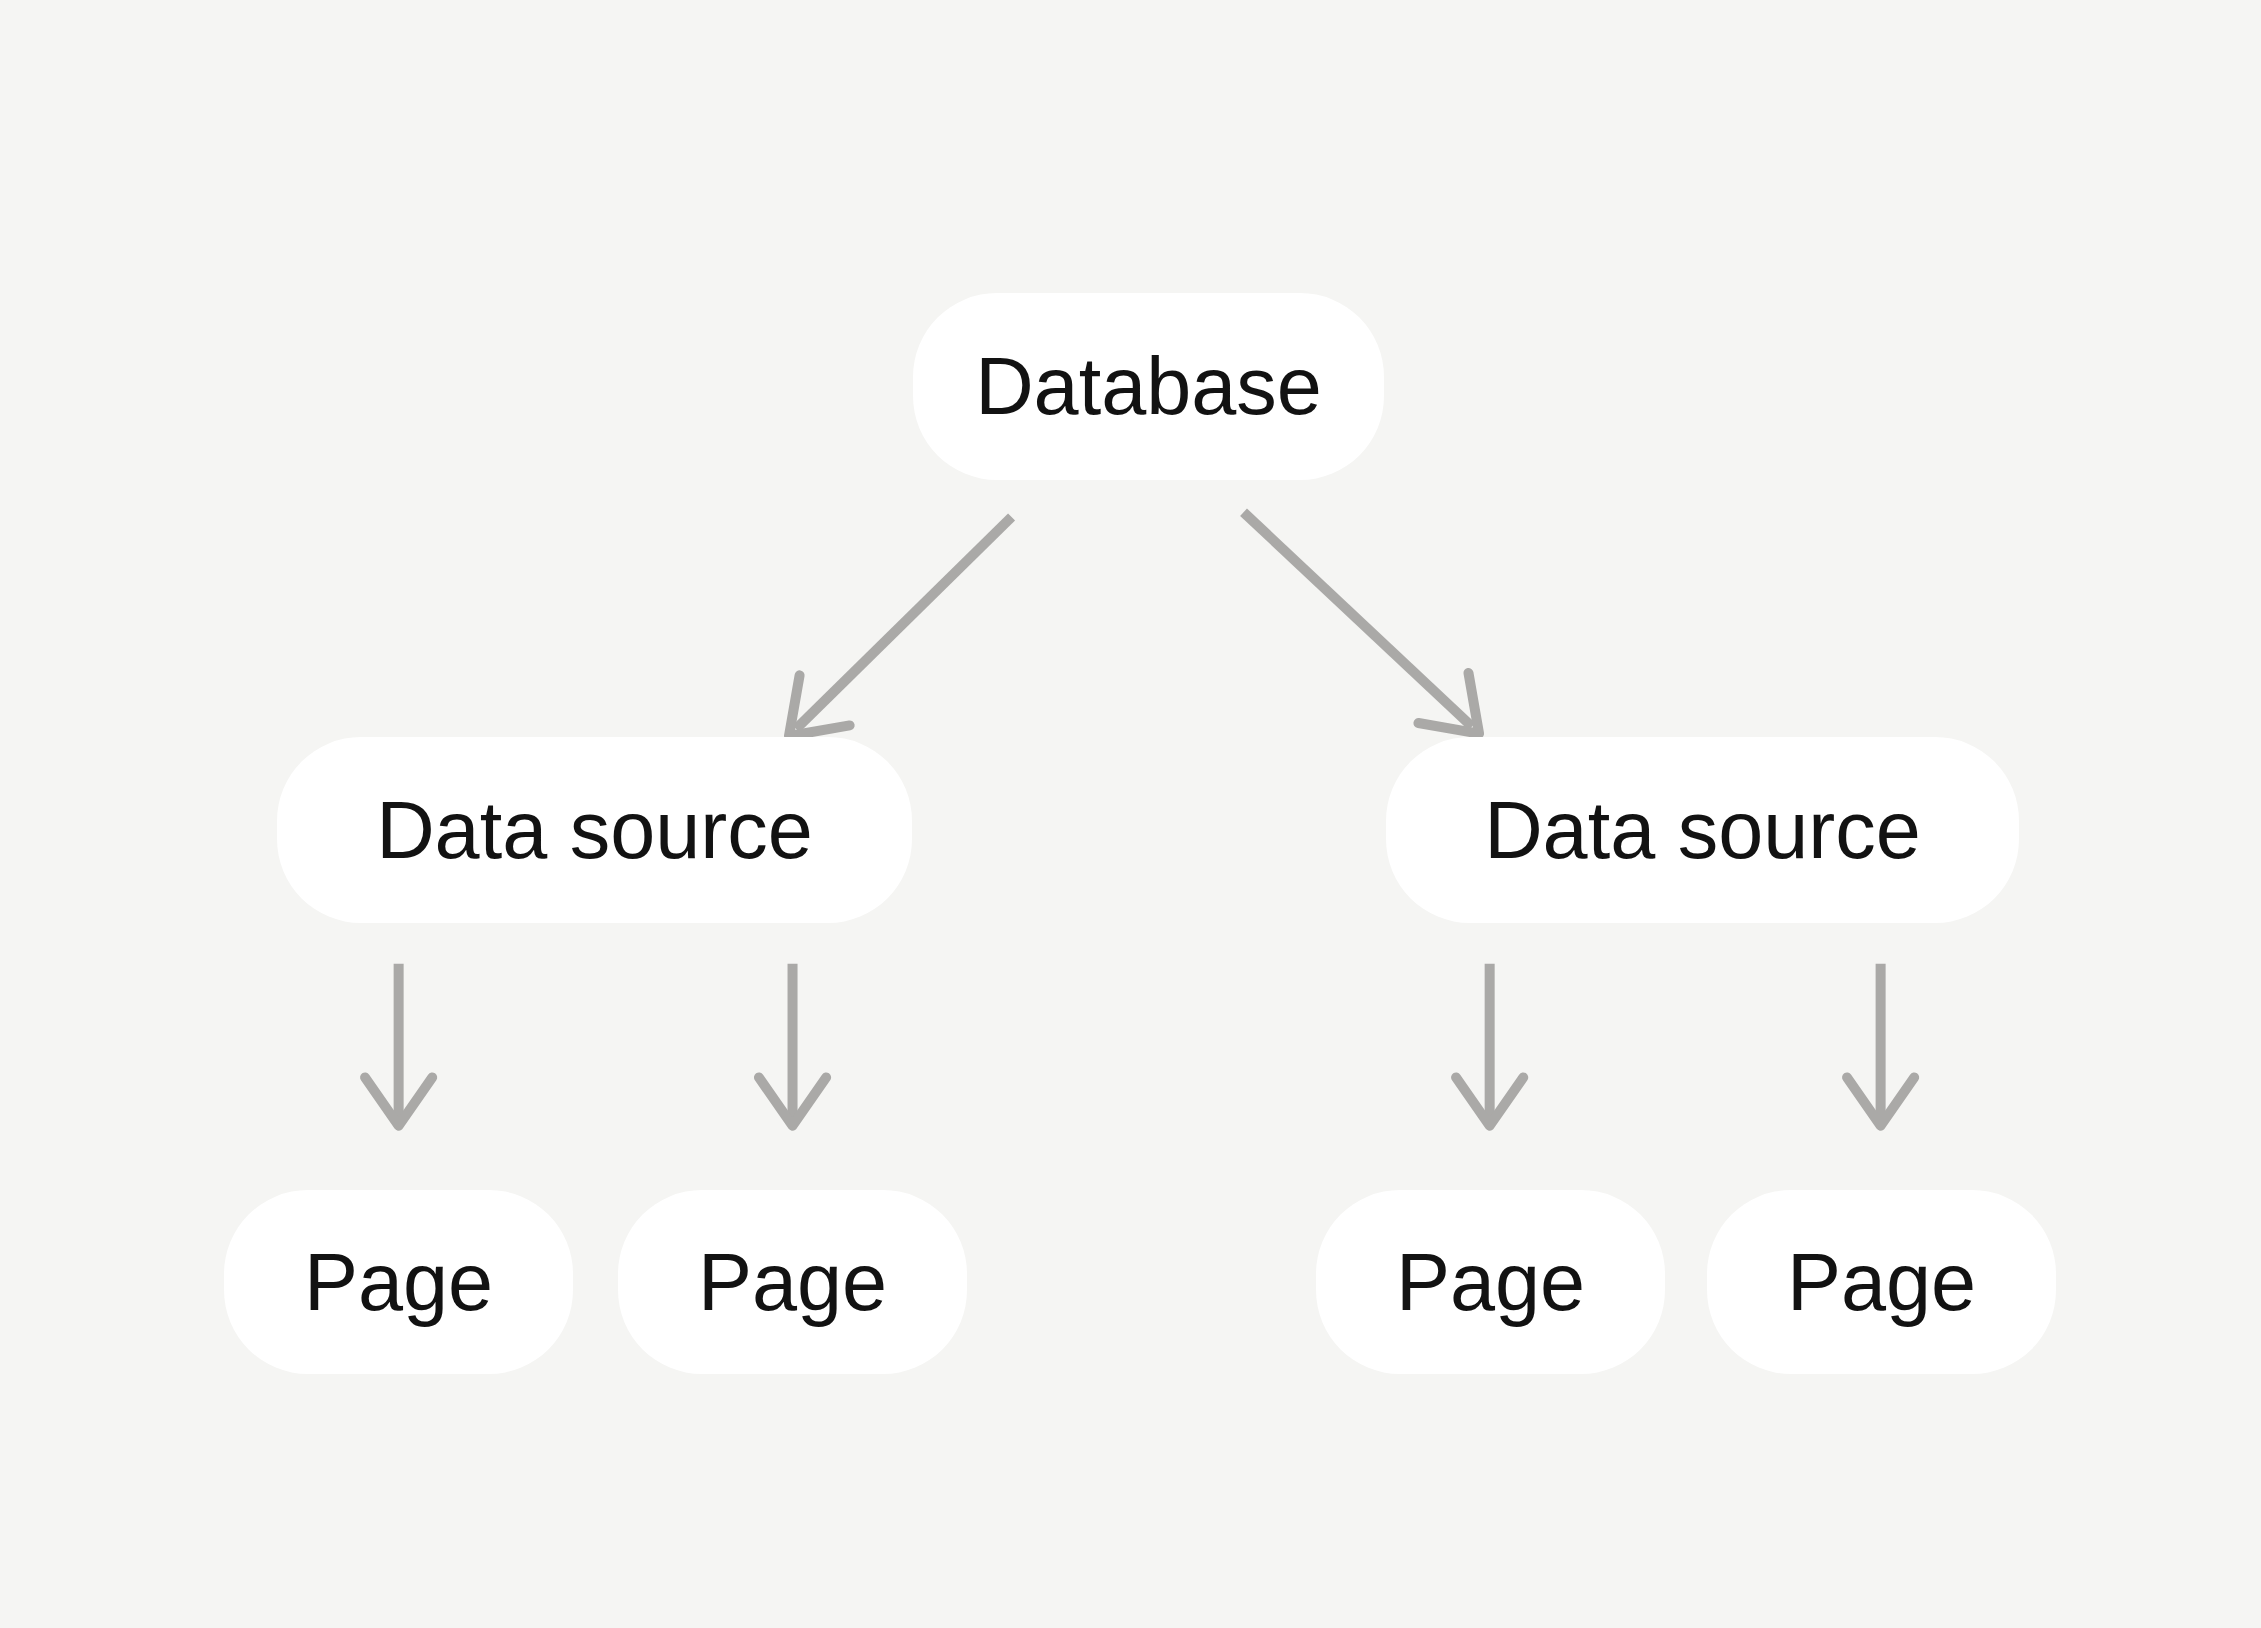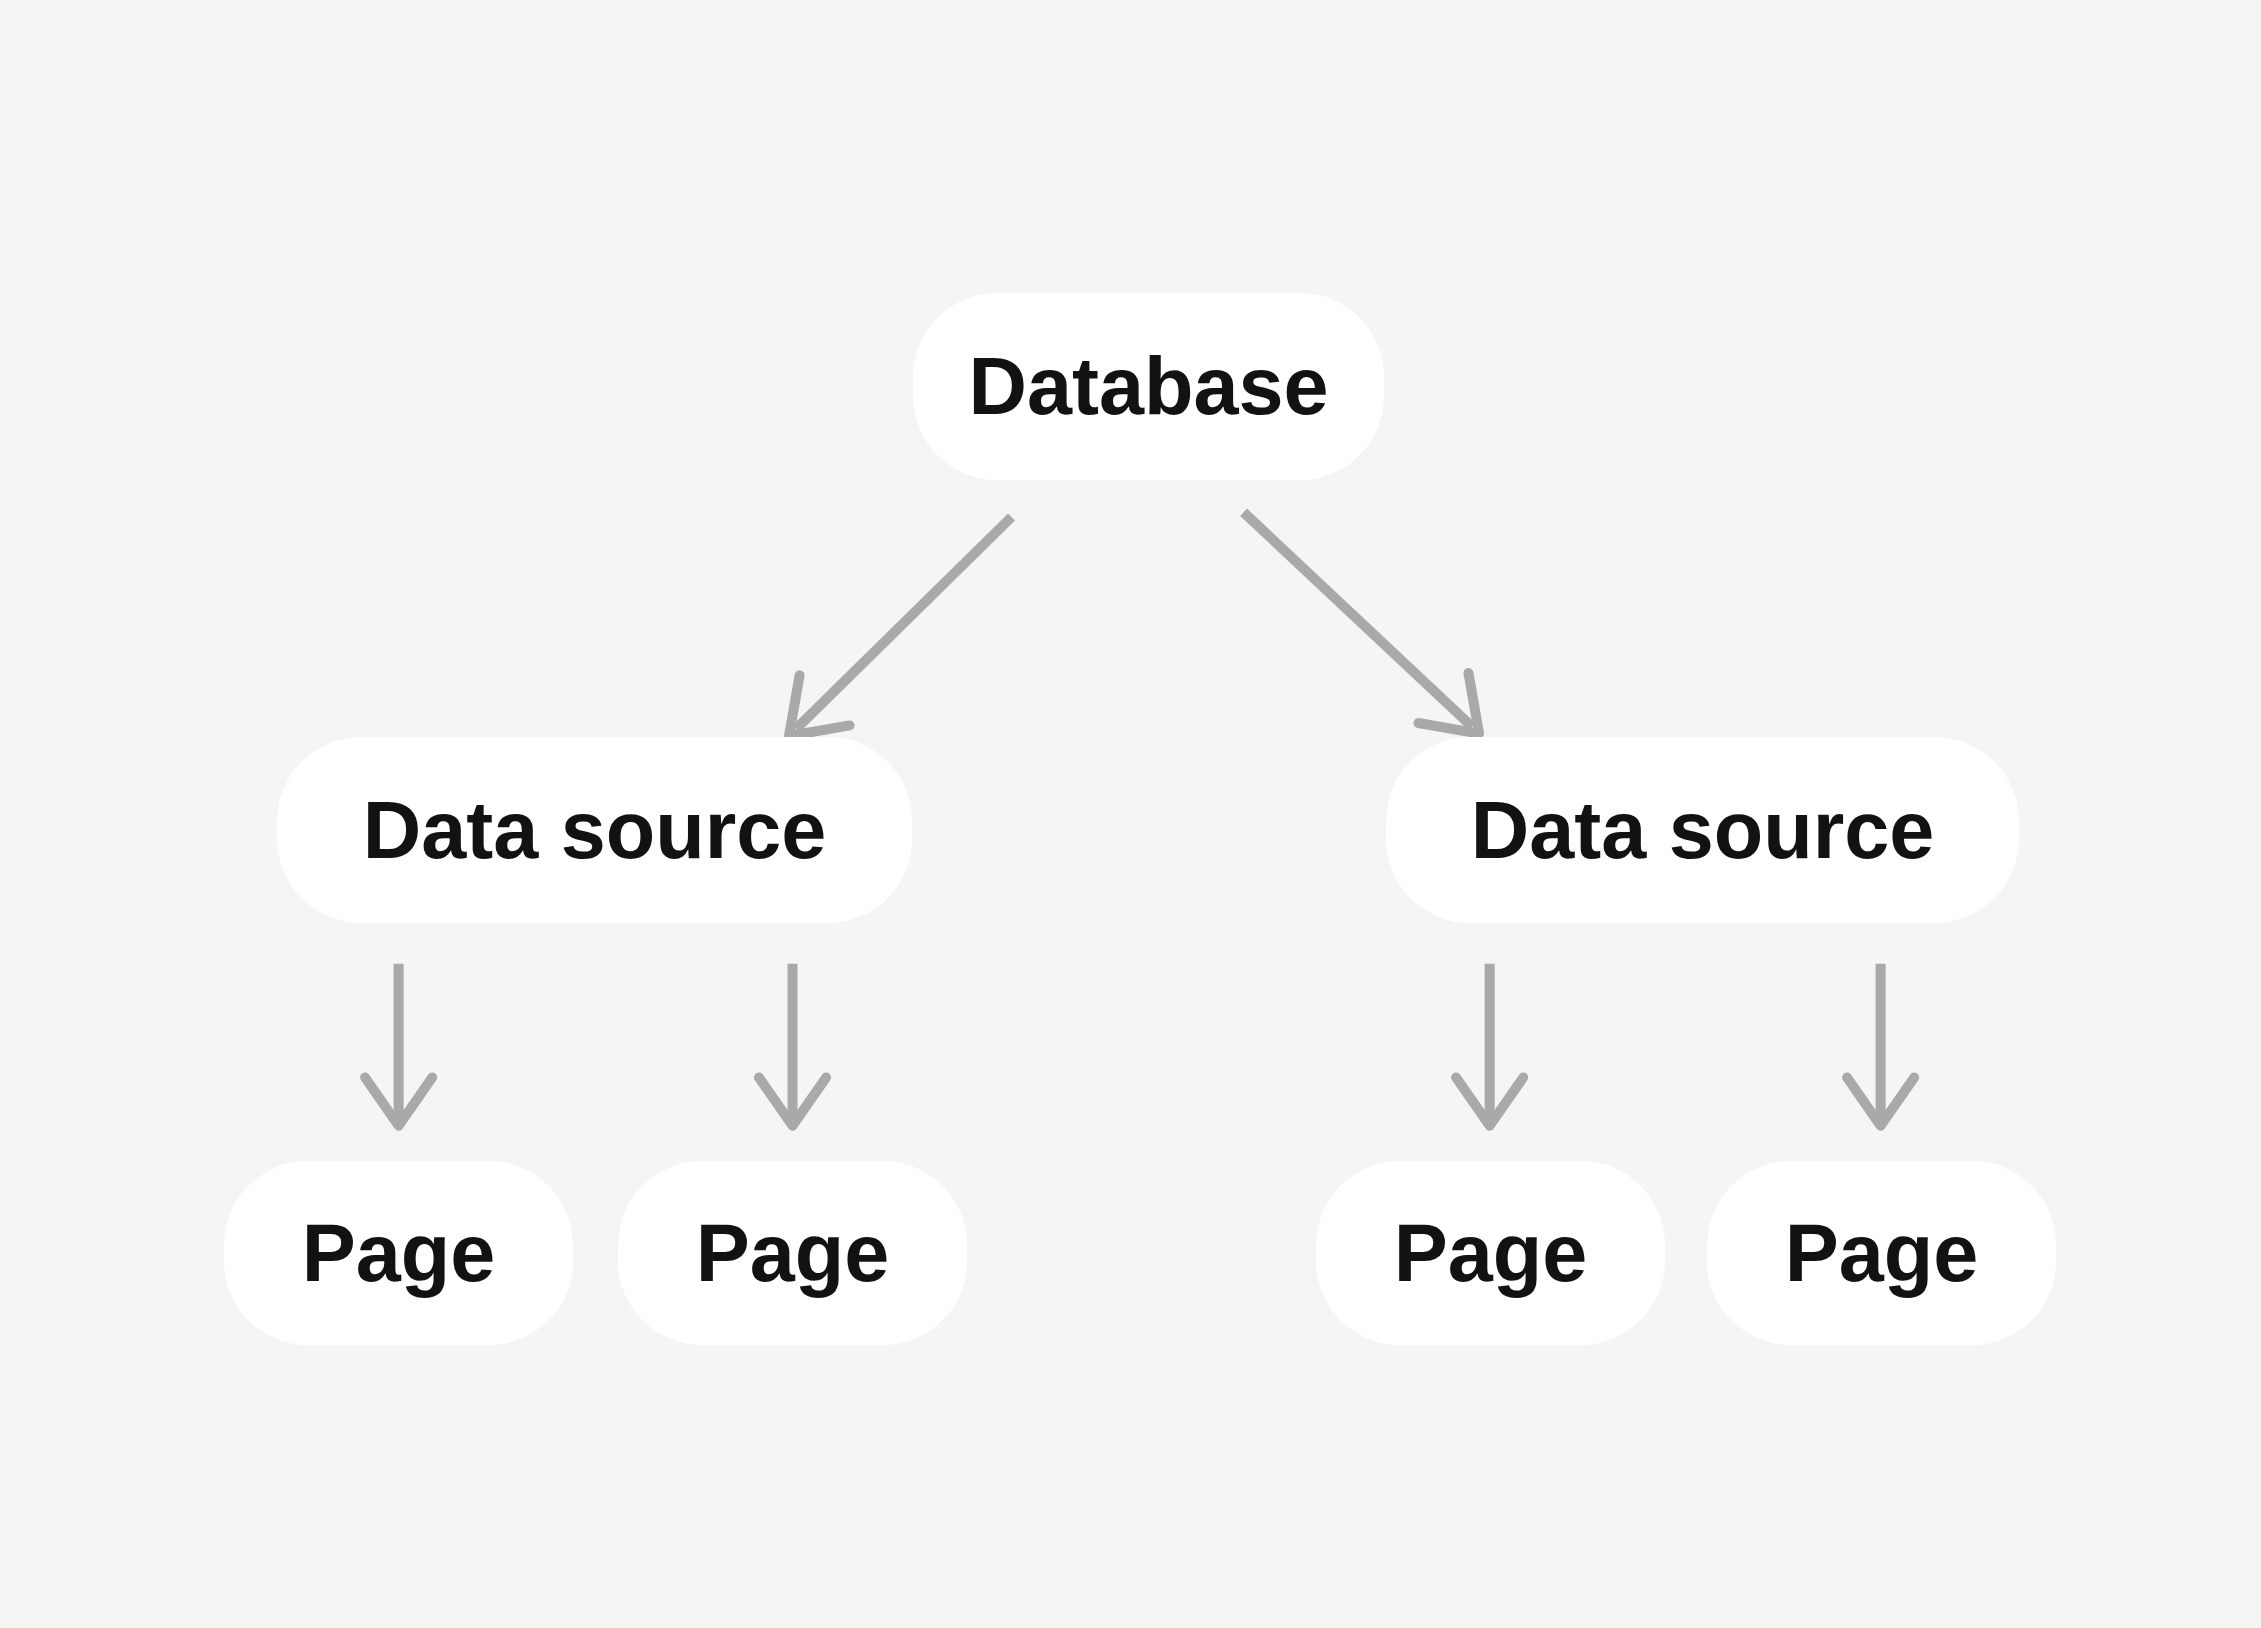--- a/index.html
+++ b/index.html
@@ -23,29 +23,29 @@
     background: var(--background);
   }
   .node {
     position: absolute;
     background: var(--node-fill);
     border-radius: 84px;
     display: flex;
     align-items: center;
     justify-content: center;
     color: var(--text-color);
-    font-weight: 700;
+    font-weight: 400;
     font-size: 81px;
     letter-spacing: 0px;
     white-space: nowrap;
   }
   .node-database     { left: 913px; top: 293px;  width: 471px;  height: 187px; }
   .node-ds-left      { left: 277px;  top: 737px; width: 635px; height: 186px; }
   .node-ds-right     { left: 1386px; top: 737px; width: 633px; height: 186px; }
-  .node-page         { top: 1161px;  width: 349px; height: 184px; }
+  .node-page         { top: 1190px;  width: 349px; height: 184px; }
   .node-page-1       { left: 224px;  }
   .node-page-2       { left: 618px; }
   .node-page-3       { left: 1316px; }
   .node-page-4       { left: 1707px; }
   .edges-layer {
     position: absolute;
     left: 0; top: 0;
     width: 2261px;
     height: 1628px;
     pointer-events: none;

